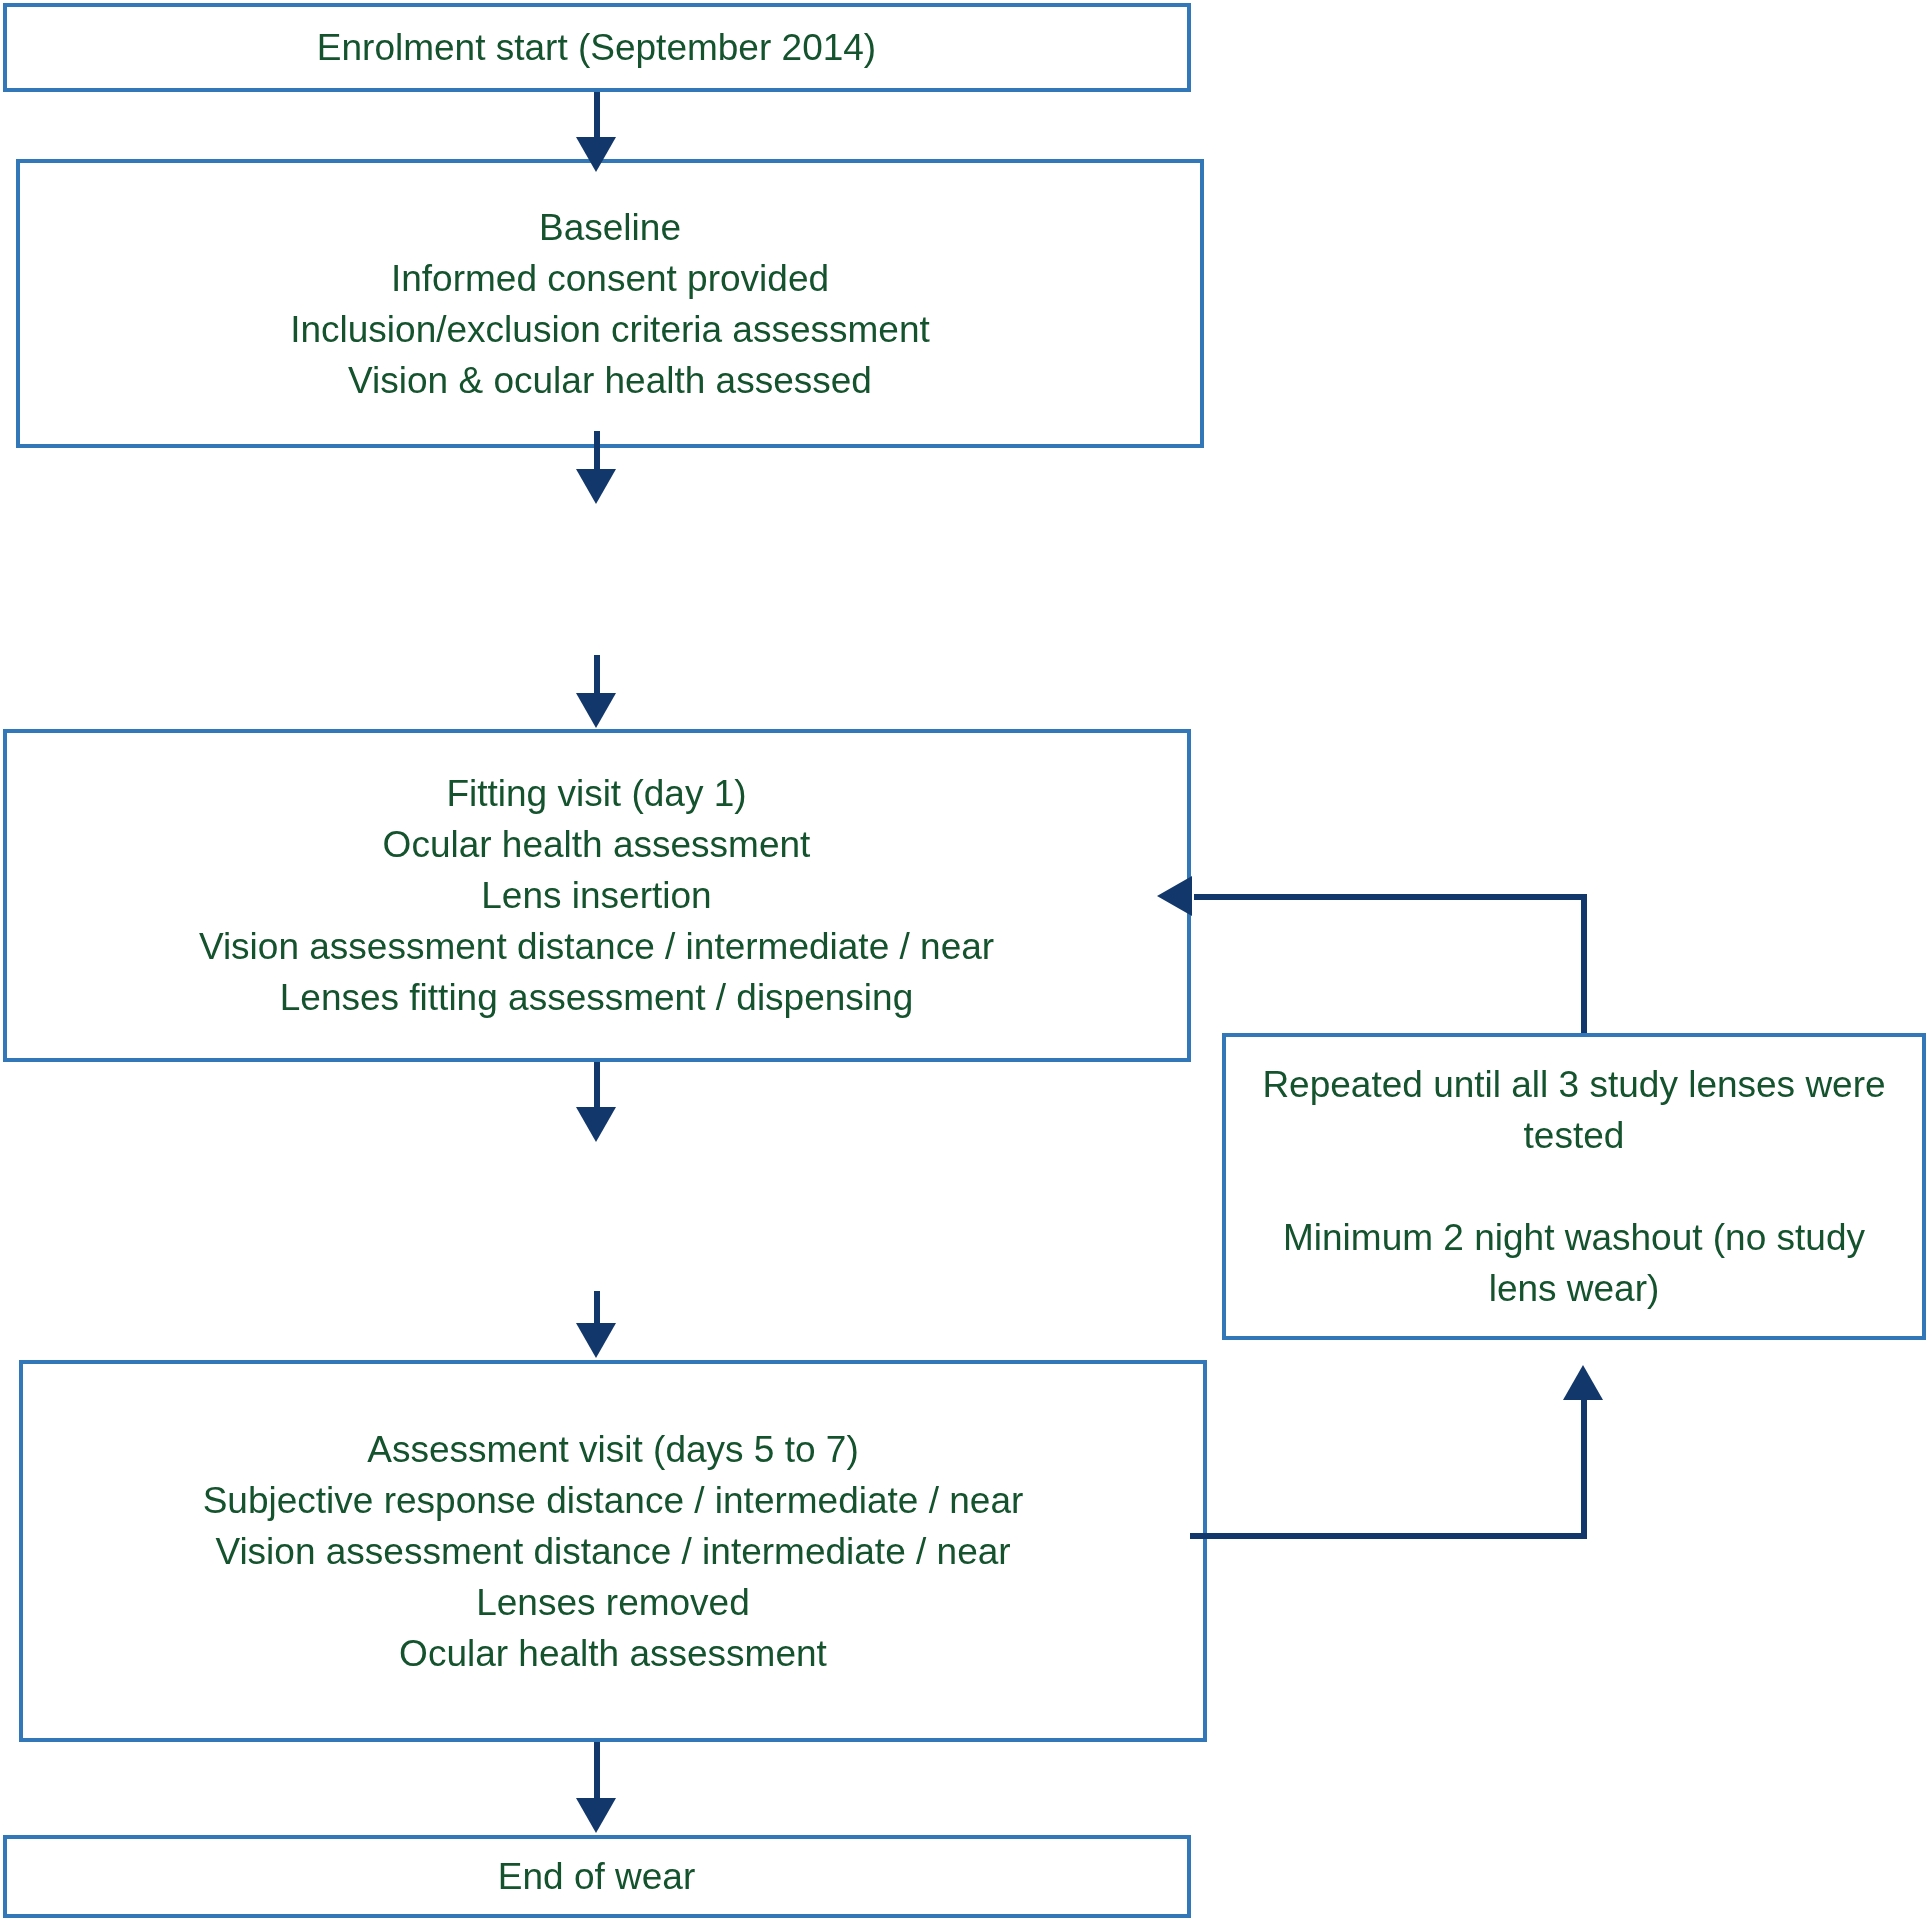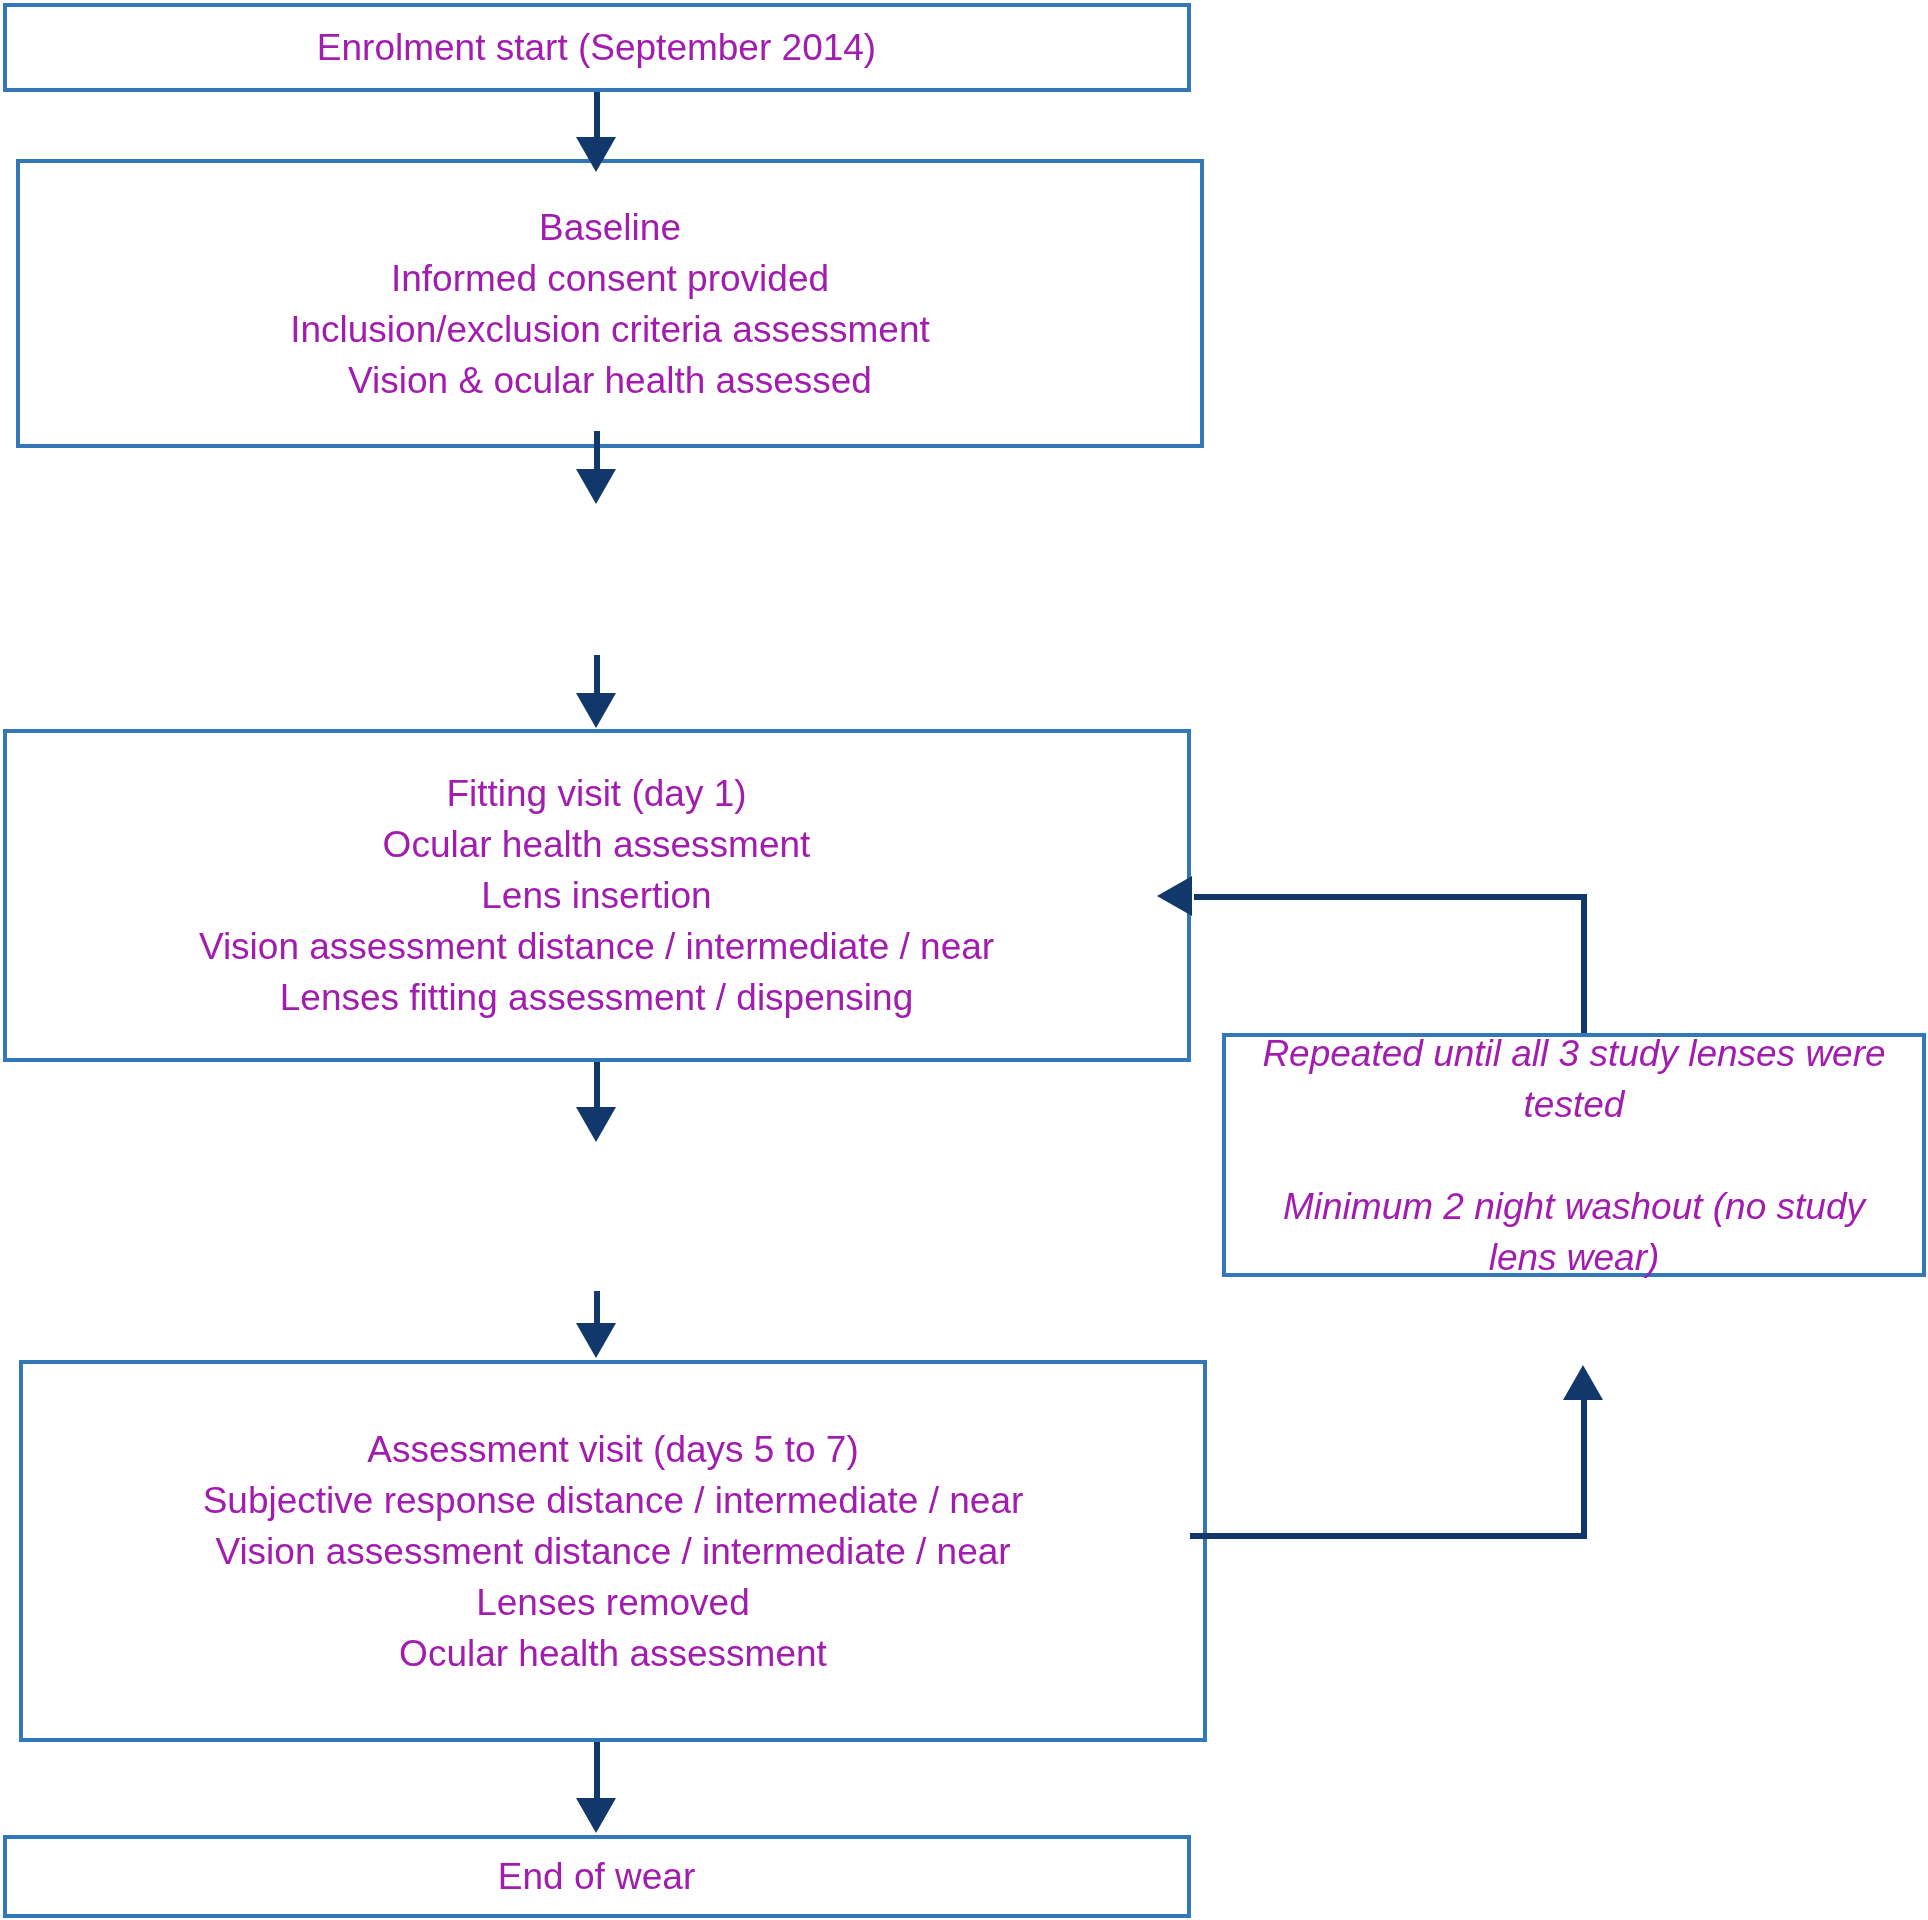--- a/index.html
+++ b/index.html
@@ -21,37 +21,37 @@
     position: absolute;
     box-sizing: border-box;
     border: 4.1px solid #3278b8;
     background: #ffffff;
     display: flex;
     align-items: center;
     justify-content: center;
     text-align: center;
   }
   .node-text {
-    color: #a21caf;
+    color: #14532d;
     font-size: 37px;
     line-height: 51px;
     font-weight: 400;
     white-space: pre-line;
     padding: 0 15px;
   }
   
   #node-enrolment      { left: 2.5px;   top: 2.5px;    width: 1188px; height: 89px; }
   #node-baseline       { left: 16px;   top: 159px;  width: 1188px; height: 289px; }
   #node-randomized     { left: 2.5px;   top: 503px;  width: 1188px; height: 152px; }
   #node-fitting        { left: 2.5px;   top: 729px;  width: 1188px; height: 333px; }
   #node-questionnaires { left: 2.5px;   top: 1143px; width: 1188px; height: 148px; }
   #node-assessment     { left: 19px;   top: 1360px; width: 1188px; height: 382px; }
   #node-end            { left: 2.5px;   top: 1835px; width: 1188px; height: 83px; }
   
-  #node-repeated       { left: 1222px; top: 1033px; width: 704px; height: 244px; font-style: italic; }
+  #node-repeated       { left: 1222px; top: 1033px; width: 704px; height: 307px; }
 
   
   .conn {
     position: absolute;
     background: #12386b;
   }
   .vline { width: 5.8px; }
   .hline { height: 5.8px; }
 
   .arrow-down {

